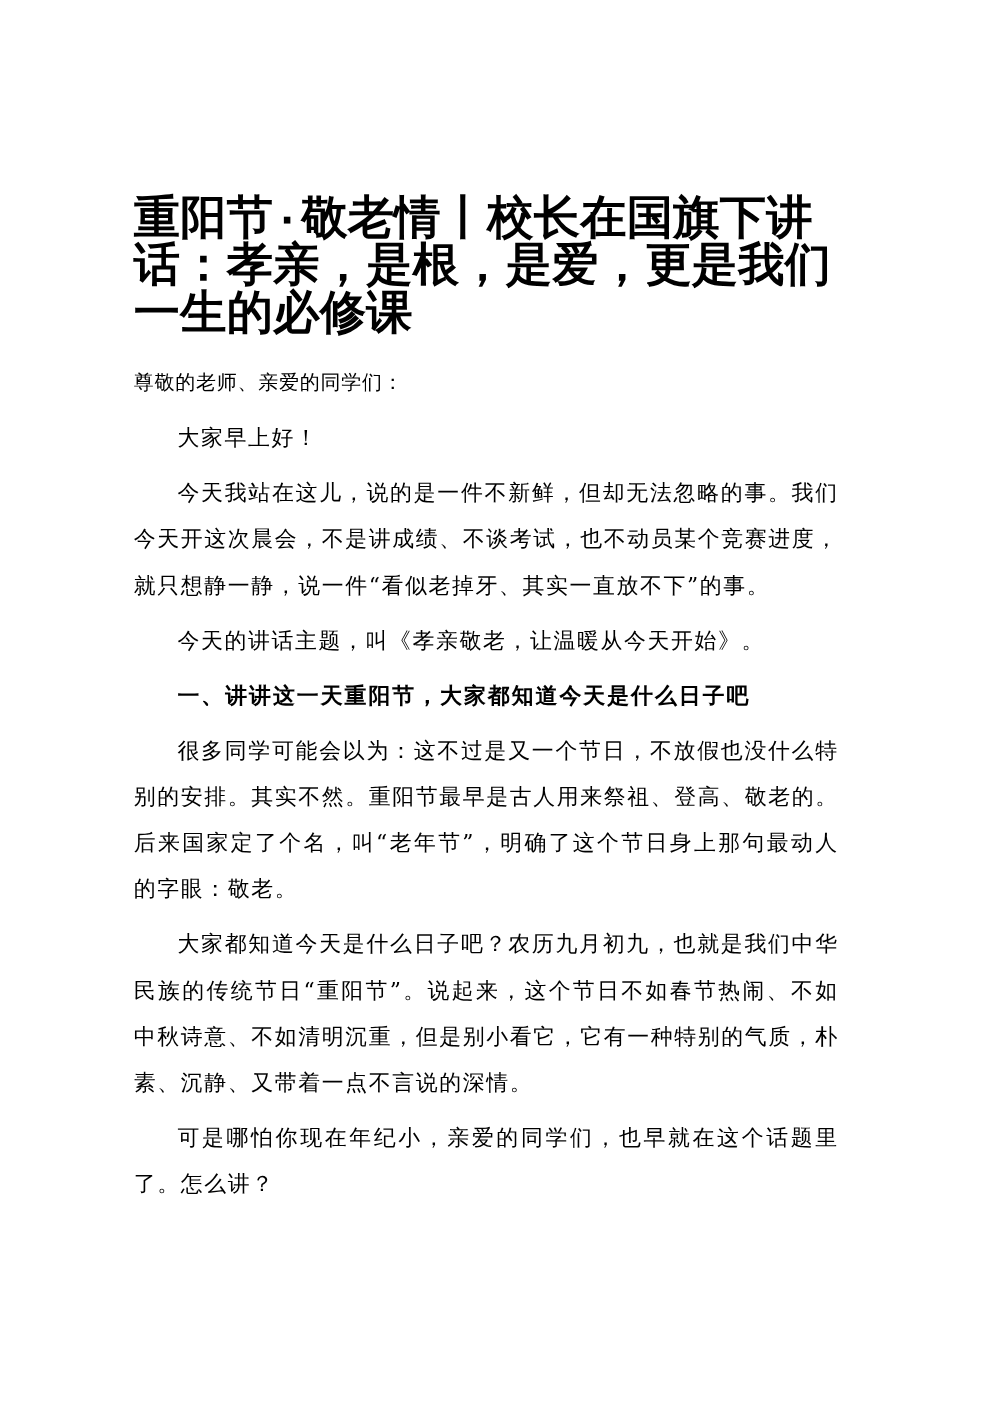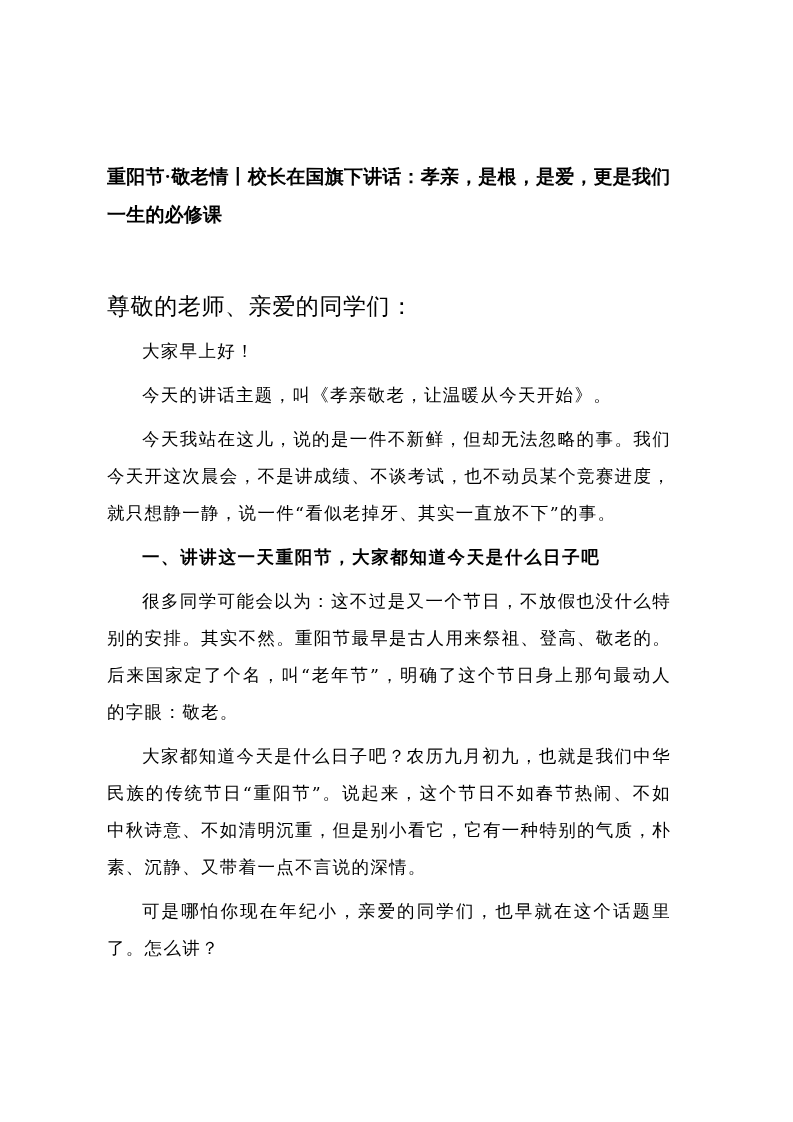--- a/index.html
+++ b/index.html
@@ -19,35 +19,35 @@
       position: absolute;
       left: 107px;
       top: 0;
       width: 580px;
     }
     .title {
       position: absolute;
       top: 158px;
       left: 0;
       width: 580px;
-      font-family: Liberation Serif, serif;
+      font-family: Liberation Mono, monospace;
       font-weight: bold;
-      font-size: 19px;
+      font-size: 37px;
       line-height: 38px;
       letter-spacing: 0.2px;
       margin: 0;
     }
     .body {
       position: absolute;
       top: 291px;
       left: 0;
       width: 580px;
     }
     .salutation {
-      font-size: 23px;
+      font-size: 16px;
       line-height: 30px;
       margin: 0 0 12px 0;
       letter-spacing: 0.6px;
     }
     .para {
       font-size: 17.5px;
       line-height: 37px;
       margin: 0 16px 7px 0;
       text-indent: 2em;
       text-align: justify;
@@ -64,20 +64,20 @@
 </head>
 <body>
 
 <div class="page">
   <h1 class="title">重阳节·敬老情丨校长在国旗下讲话：孝亲，是根，是爱，更是我们一生的必修课</h1>
 
   <div class="body">
     <p class="salutation">尊敬的老师、亲爱的同学们：</p>
 
     <p class="para">大家早上好！</p>
+    <p class="para">今天我站在这儿，说的是一件不新鲜，但却无法忽略的事。我们今天开这次晨会，不是讲成绩、不谈考试，也不动员某个竞赛进度，就只想静一静，说一件“看似老掉牙、其实一直放不下”的事。</p>
     <p class="para">今天的讲话主题，叫《孝亲敬老，让温暖从今天开始》。</p>
-    <p class="para">今天我站在这儿，说的是一件不新鲜，但却无法忽略的事。我们今天开这次晨会，不是讲成绩、不谈考试，也不动员某个竞赛进度，就只想静一静，说一件“看似老掉牙、其实一直放不下”的事。</p>
     <p class="para section-heading">一、讲讲这一天重阳节，大家都知道今天是什么日子吧</p>
     <p class="para">很多同学可能会以为：这不过是又一个节日，不放假也没什么特别的安排。其实不然。重阳节最早是古人用来祭祖、登高、敬老的。后来国家定了个名，叫“老年节”，明确了这个节日身上那句最动人的字眼：敬老。</p>
     <p class="para">大家都知道今天是什么日子吧？农历九月初九，也就是我们中华民族的传统节日“重阳节”。说起来，这个节日不如春节热闹、不如中秋诗意、不如清明沉重，但是别小看它，它有一种特别的气质，朴素、沉静、又带着一点不言说的深情。</p>
     <p class="para">可是哪怕你现在年纪小，亲爱的同学们，也早就在这个话题里了。怎么讲？</p>
   </div>
 </div>
 
 </body></html>

